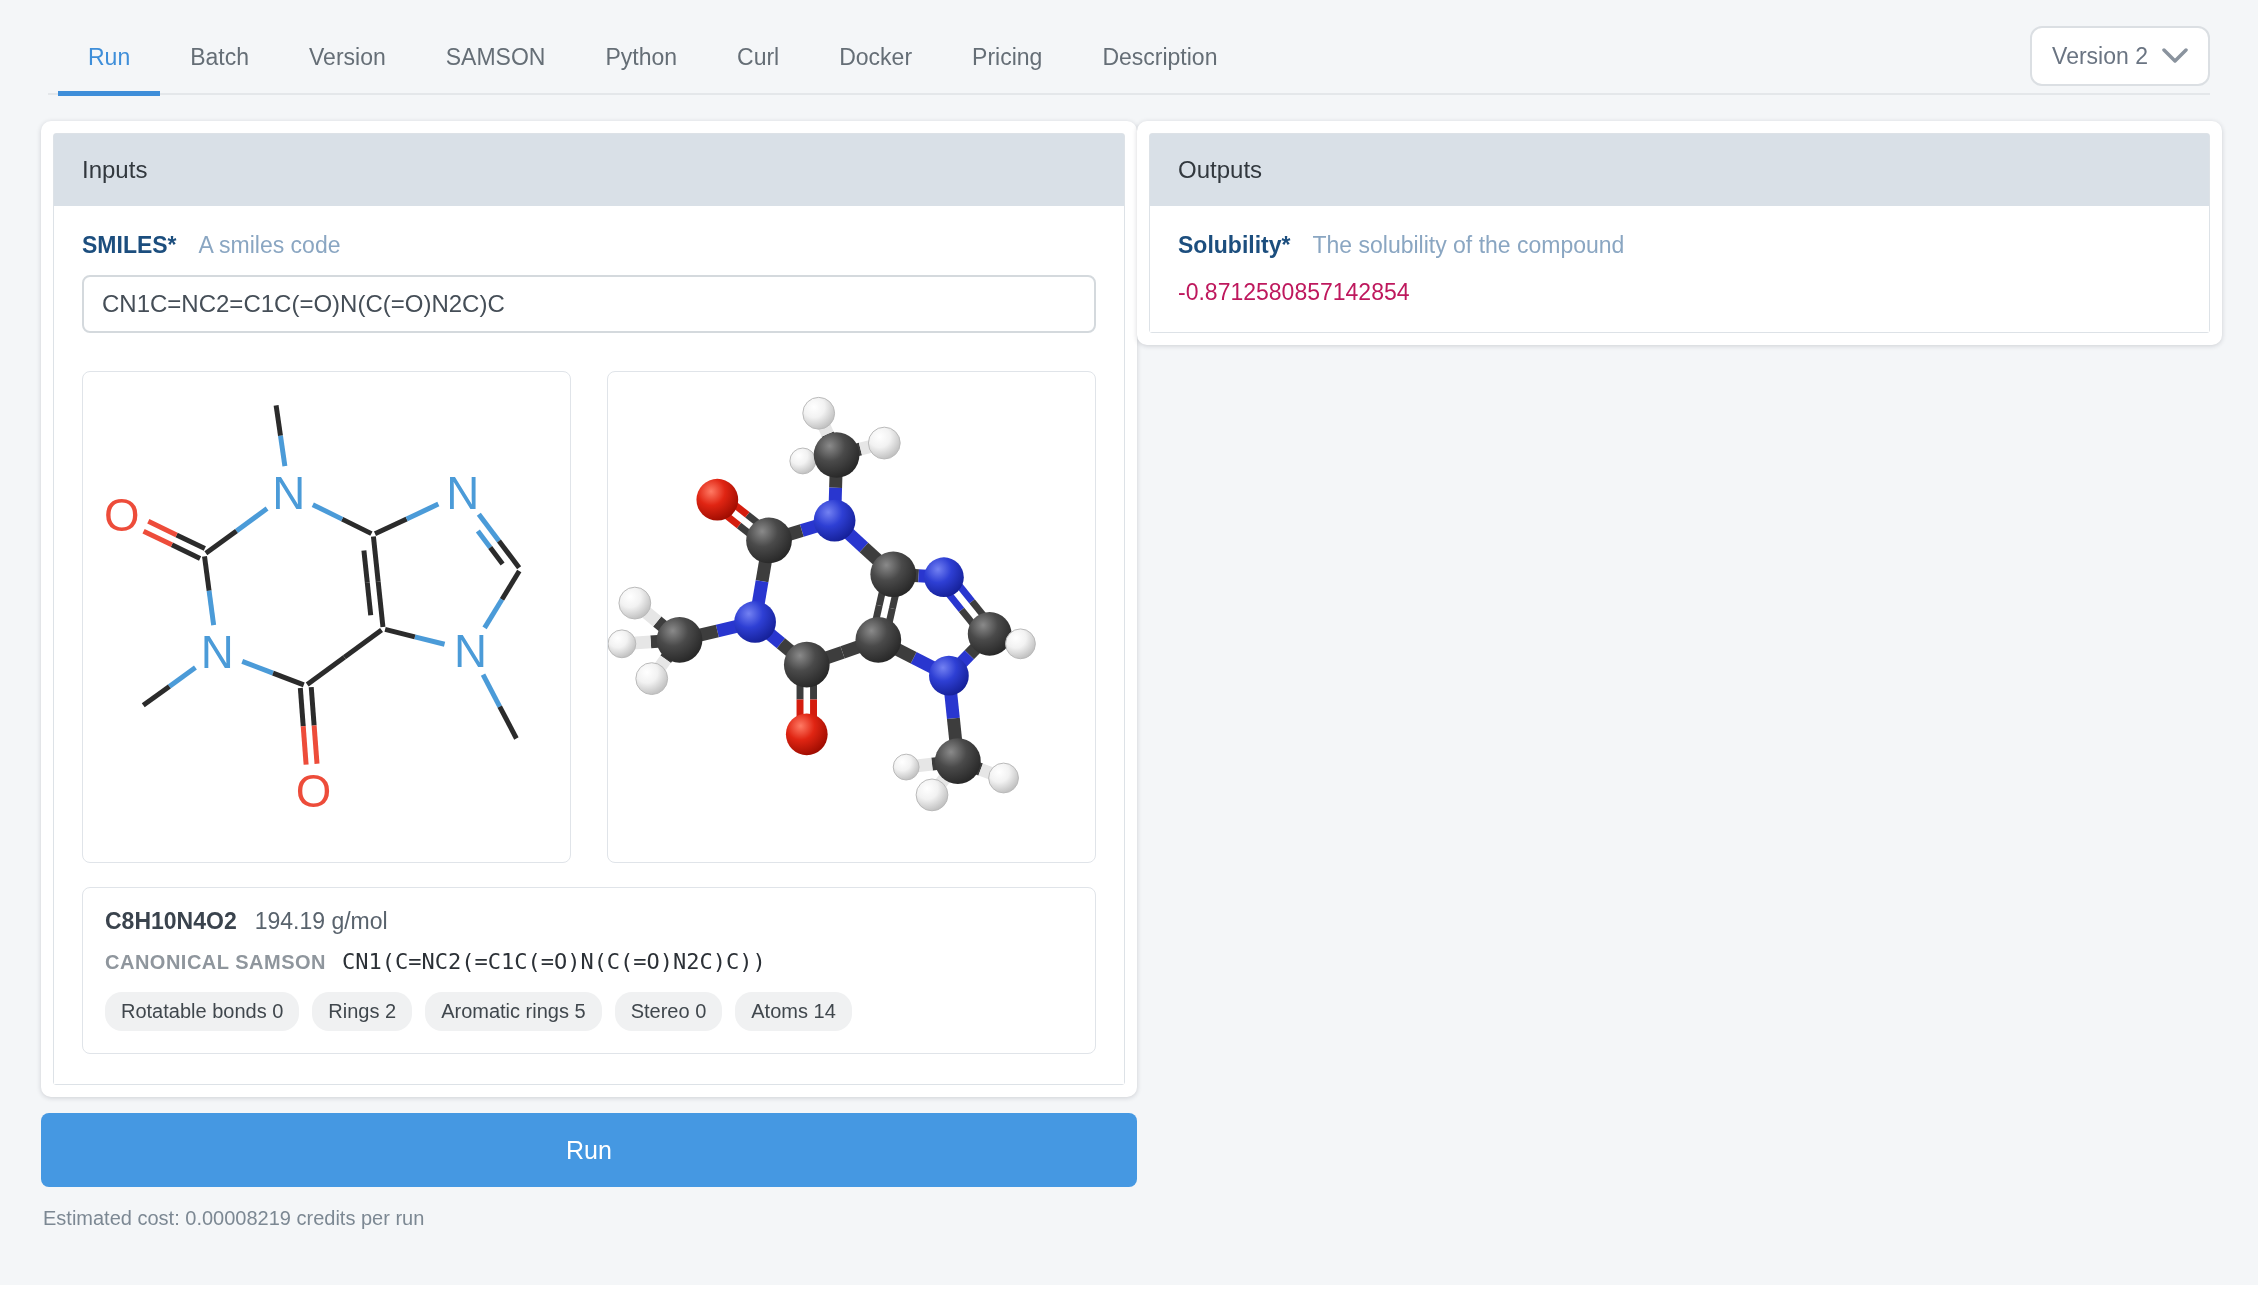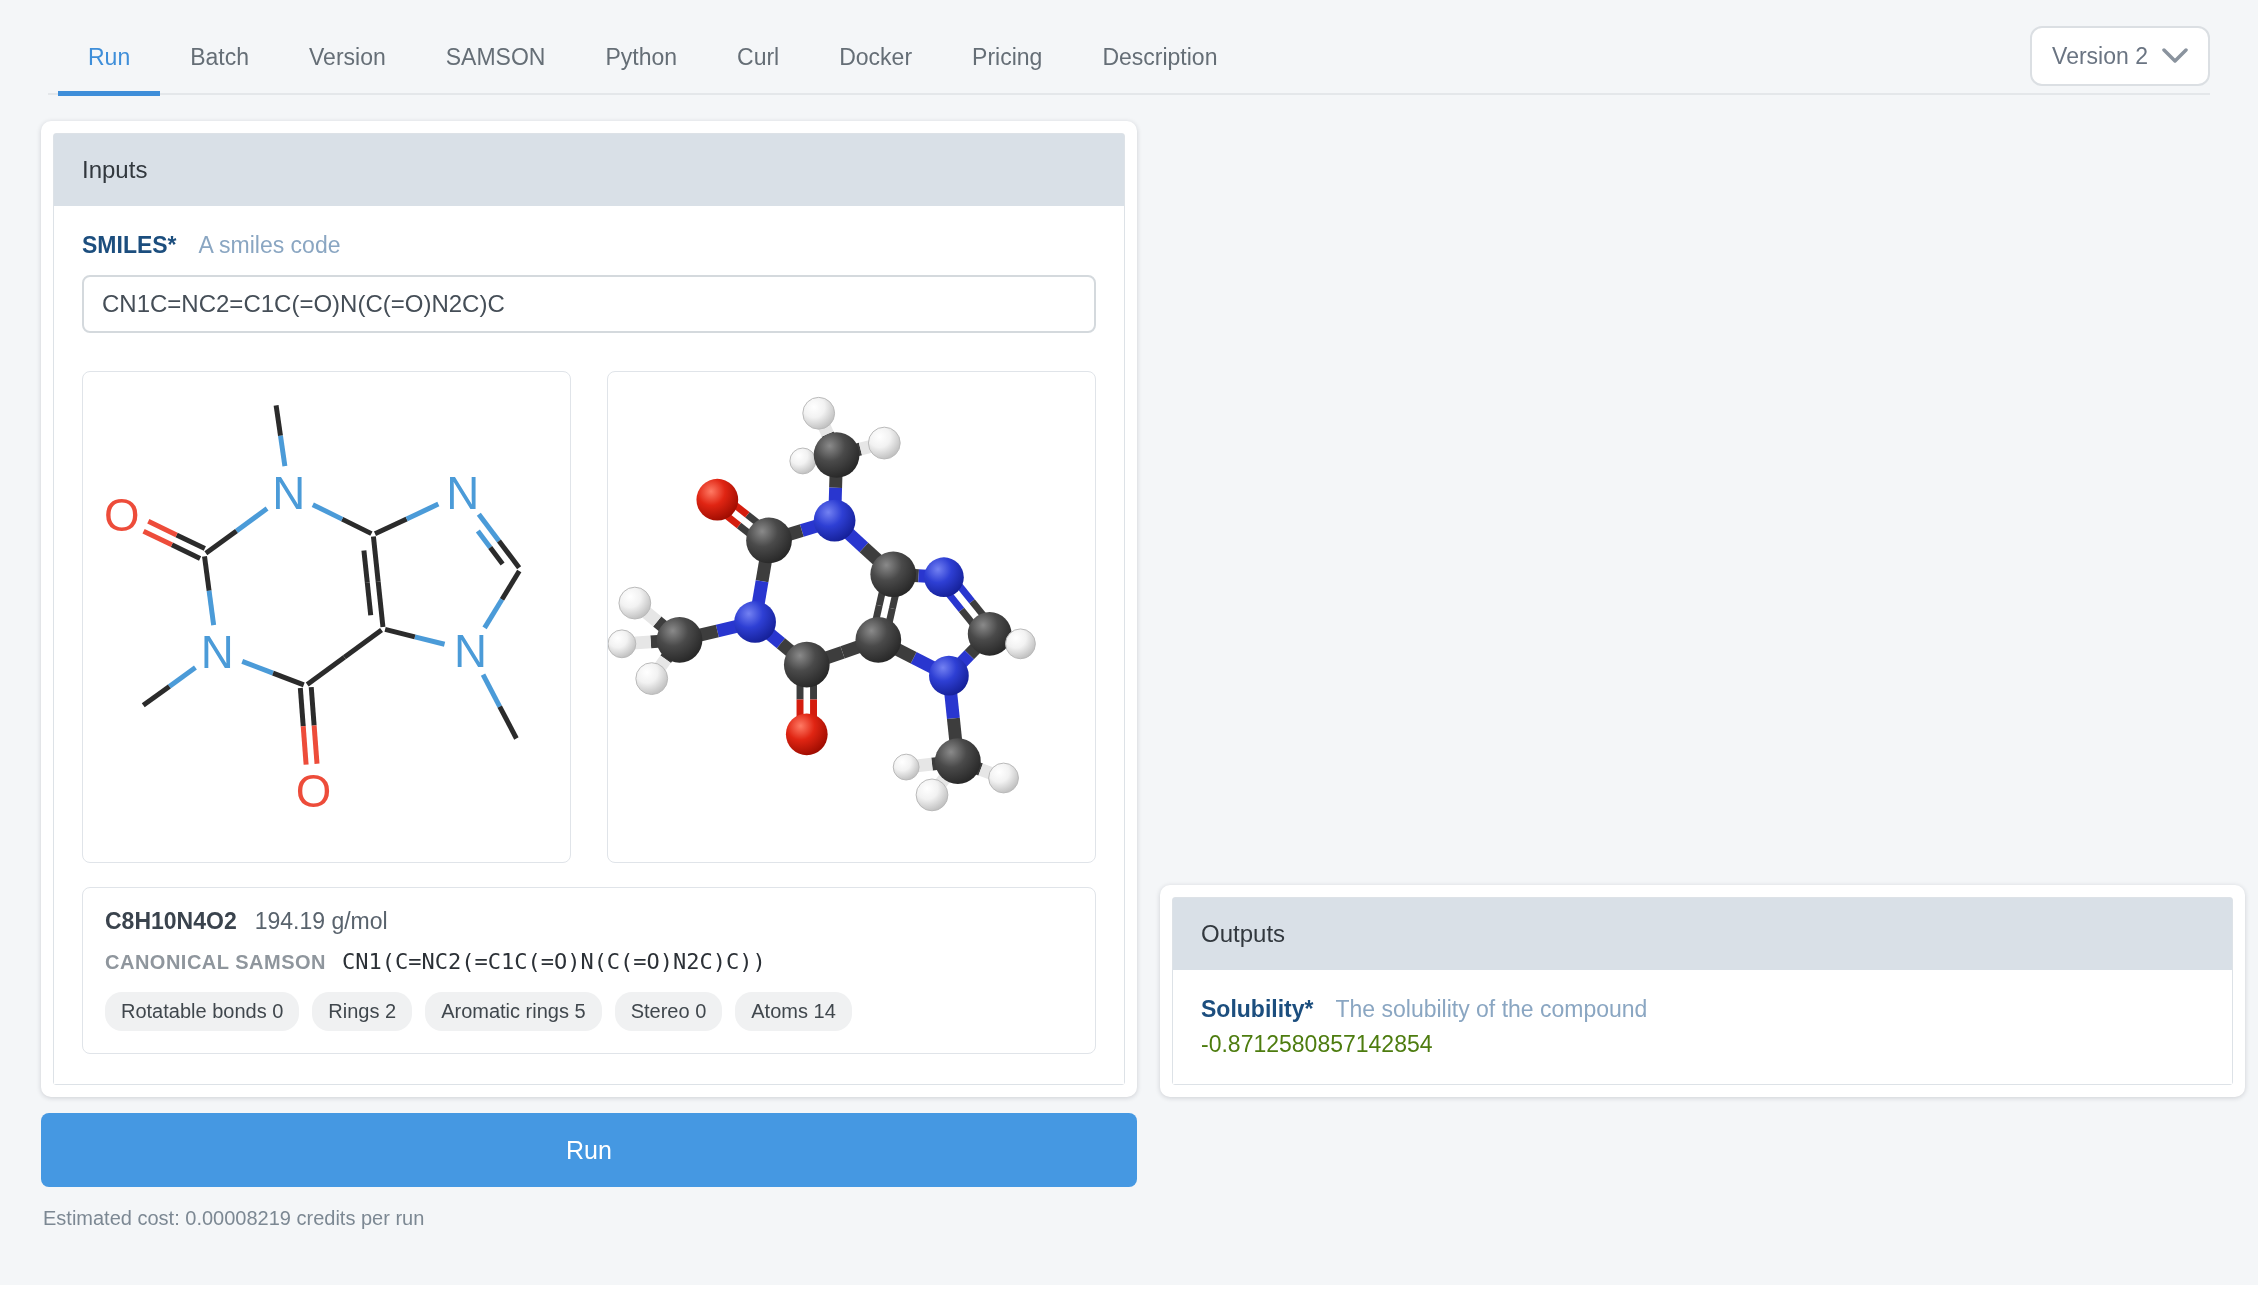--- a/index.html
+++ b/index.html
@@ -15,21 +15,21 @@
          position:relative; white-space:nowrap; }
   .tab.active { color:#3e8ed9; }
   .tab.active::after { content:''; position:absolute; left:0; right:0; bottom:-3px;
                        height:5px; background:#3e8ed9; }
   .version-btn { position:absolute; right:48px; top:26px; height:60px;
                  background:#ffffff; border:2px solid #dbdfe3; border-radius:12px;
                  display:flex; align-items:center; gap:14px; padding:0 20px;
                  font-size:23px; color:#6a7482; cursor:pointer; }
 
   
-  .cards { display:flex; align-items:flex-end; gap:23px; margin:26px 13px 0 41px; }
+  .cards { display:flex; align-items:flex-start; margin:26px 13px 0 41px; }
   .card { background:#ffffff; border-radius:10px; padding:12px;
           box-shadow:0 1px 5px rgba(25,35,50,.18); }
   .card.left  { width:1096px; }
   .card.right { width:1085px; }
   .panel { border:1px solid #dde2e7; border-radius:3px; }
   .panel-header { background:#d9e0e7; padding:22px 28px; font-size:24px;
                   font-weight:500; color:#32383e; }
   .panel-body { padding:26px 28px 30px; background:#ffffff; }
   .field-row { display:flex; align-items:baseline; gap:22px; }
   .field-label { font-size:23px; font-weight:bold; color:#1c4e7e; }
@@ -51,21 +51,21 @@
   .formula { font-size:23px; font-weight:bold; color:#3a434d; }
   .weight  { font-size:23px; color:#59636d; }
   .smiles-row { display:flex; align-items:baseline; gap:16px; margin-top:14px; }
   .canon-label { font-size:20px; font-weight:bold; color:#8f969d; letter-spacing:.5px; }
   .canon-value { font-size:22px; color:#2b3036;
                  font-family:"DejaVu Sans Mono", monospace; }
   .badges { display:flex; gap:13px; margin-top:18px; }
   .badge { background:#f0f1f2; color:#40474d; font-size:20px;
            padding:8px 16px; border-radius:17px; white-space:nowrap; }
 
-  .output-value { margin-top:8px; font-size:23px; color:#4d7c0f; }
+  .output-value { margin-top:20px; font-size:23px; color:#be185d; }
 
   
   .run-btn { display:block; margin:16px 0 0 41px; width:1096px; height:74px;
              background:#4598e2; border:none; border-radius:8px; color:#ffffff;
              font-size:25px; cursor:pointer;
              font-family:"Liberation Sans", sans-serif; }
   .cost { margin:20px 0 0 43px; font-size:20px; color:#7c8893; }
 </style>
 </head>
 <body>

